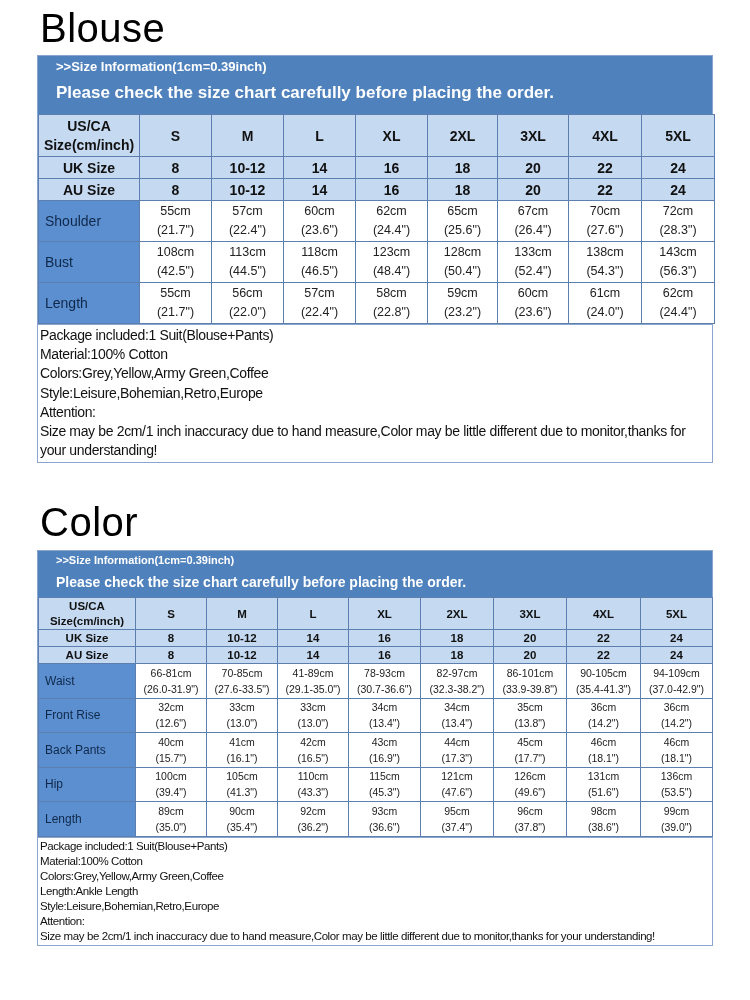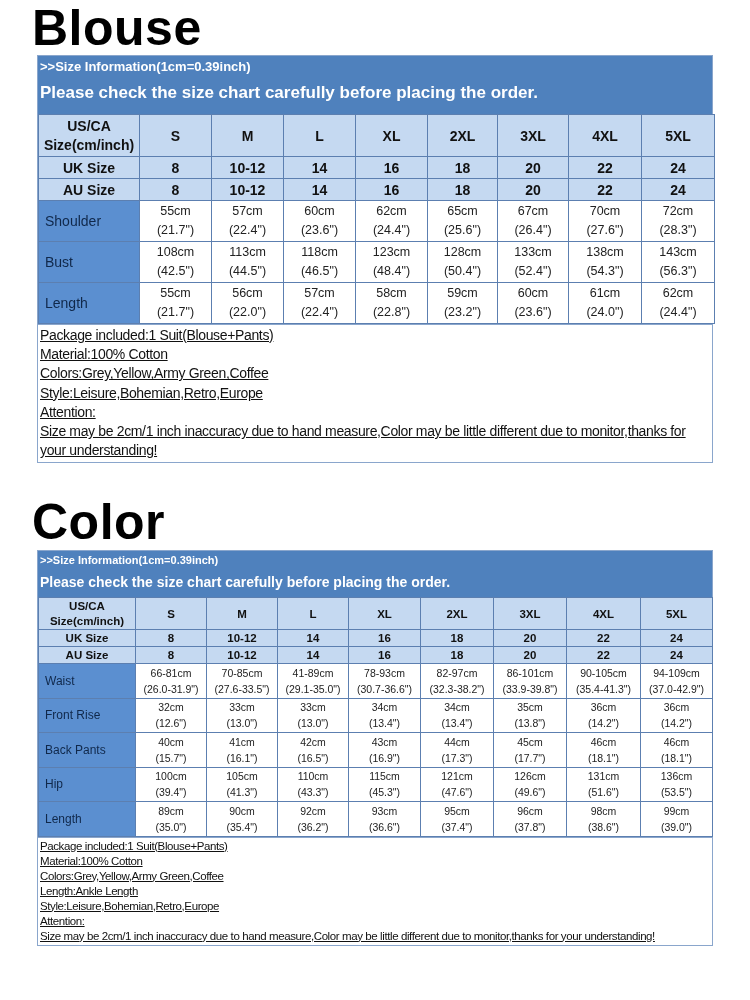--- a/index.html
+++ b/index.html
@@ -1,41 +1,41 @@
 <!DOCTYPE html>
 <html><head>
   <meta charset="utf-8">
   <style>
     * { box-sizing: border-box; margin: 0; padding: 0; }
     html, body { width: 750px; height: 1000px; background: #ffffff; overflow: hidden; }
     body { font-family: "Liberation Sans", sans-serif; color: #111; position: relative; }
 
     .section-title {
       position: absolute;
-      left: 32px;
-      font-weight: bold;
-      font-size: 50px;
+      left: 40px;
+      font-weight: normal;
+      font-size: 40px;
       line-height: 40px;
       color: #000;
       letter-spacing: 0.5px;
     }
 
     .chart {
       position: absolute;
       left: 37px;
       width: 676px;
       border: 1px solid #8aa6cc;
       background: #fff;
     }
 
     .banner {
       background: #4f81bd;
       color: #ffffff;
       font-weight: bold;
-      padding-left: 2px;
+      padding-left: 18px;
     }
     .banner .line1 { display: block; }
     .banner .line2 { display: block; }
 
     table.size-table {
       border-collapse: collapse;
       width: 100%;
       table-layout: fixed;
     }
     table.size-table td {
@@ -57,21 +57,21 @@
       padding-left: 6px;
     }
     td.val { background: #ffffff; color: #222; }
     td.val span { display: block; }
 
     .notes {
       border-top: 1px solid #8aa6cc;
       padding-left: 2px;
       color: #111;
     }
-    .notes div { white-space: nowrap; text-decoration: underline; }
+    .notes div { white-space: nowrap; }
 
     
     #blouse .banner { height: 58px; }
     #blouse .banner .line1 { font-size: 13px; line-height: 22px; }
     #blouse .banner .line2 { font-size: 17px; line-height: 30px; }
     #blouse td { font-size: 13px; }
     #blouse td.hdr { font-size: 14px; }
     #blouse tr.r-us td { height: 42px; }
     #blouse tr.r-us td.first { line-height: 19px; }
     #blouse tr.r-uk td, #blouse tr.r-au td { height: 22px; }

